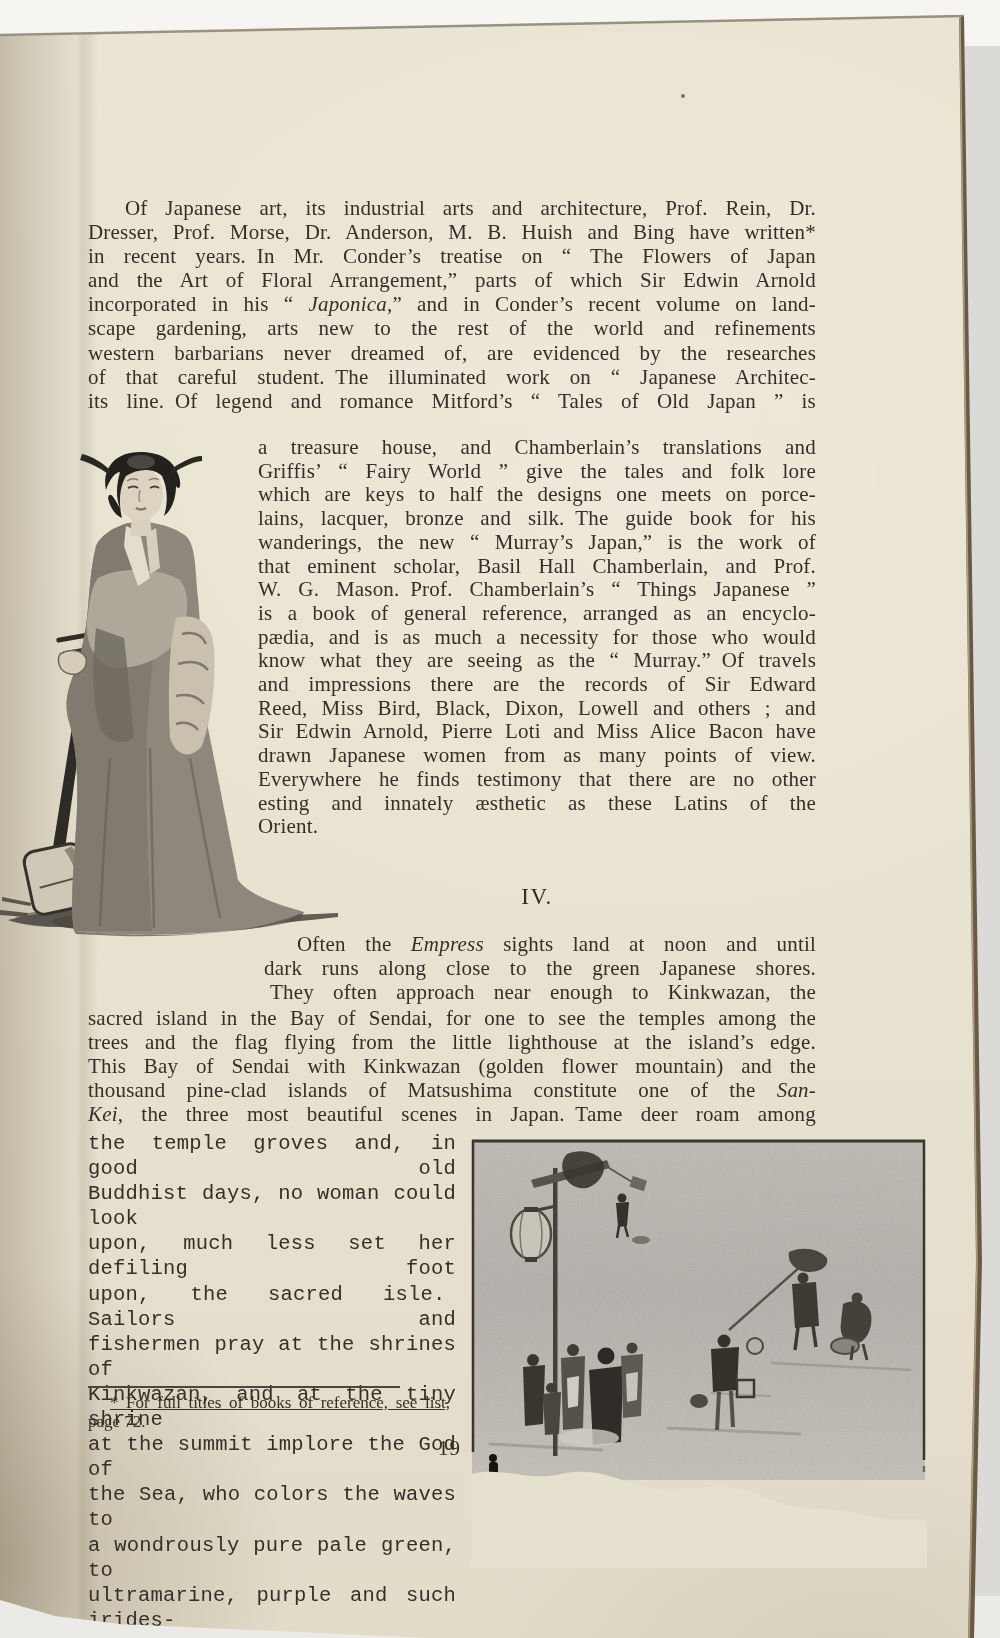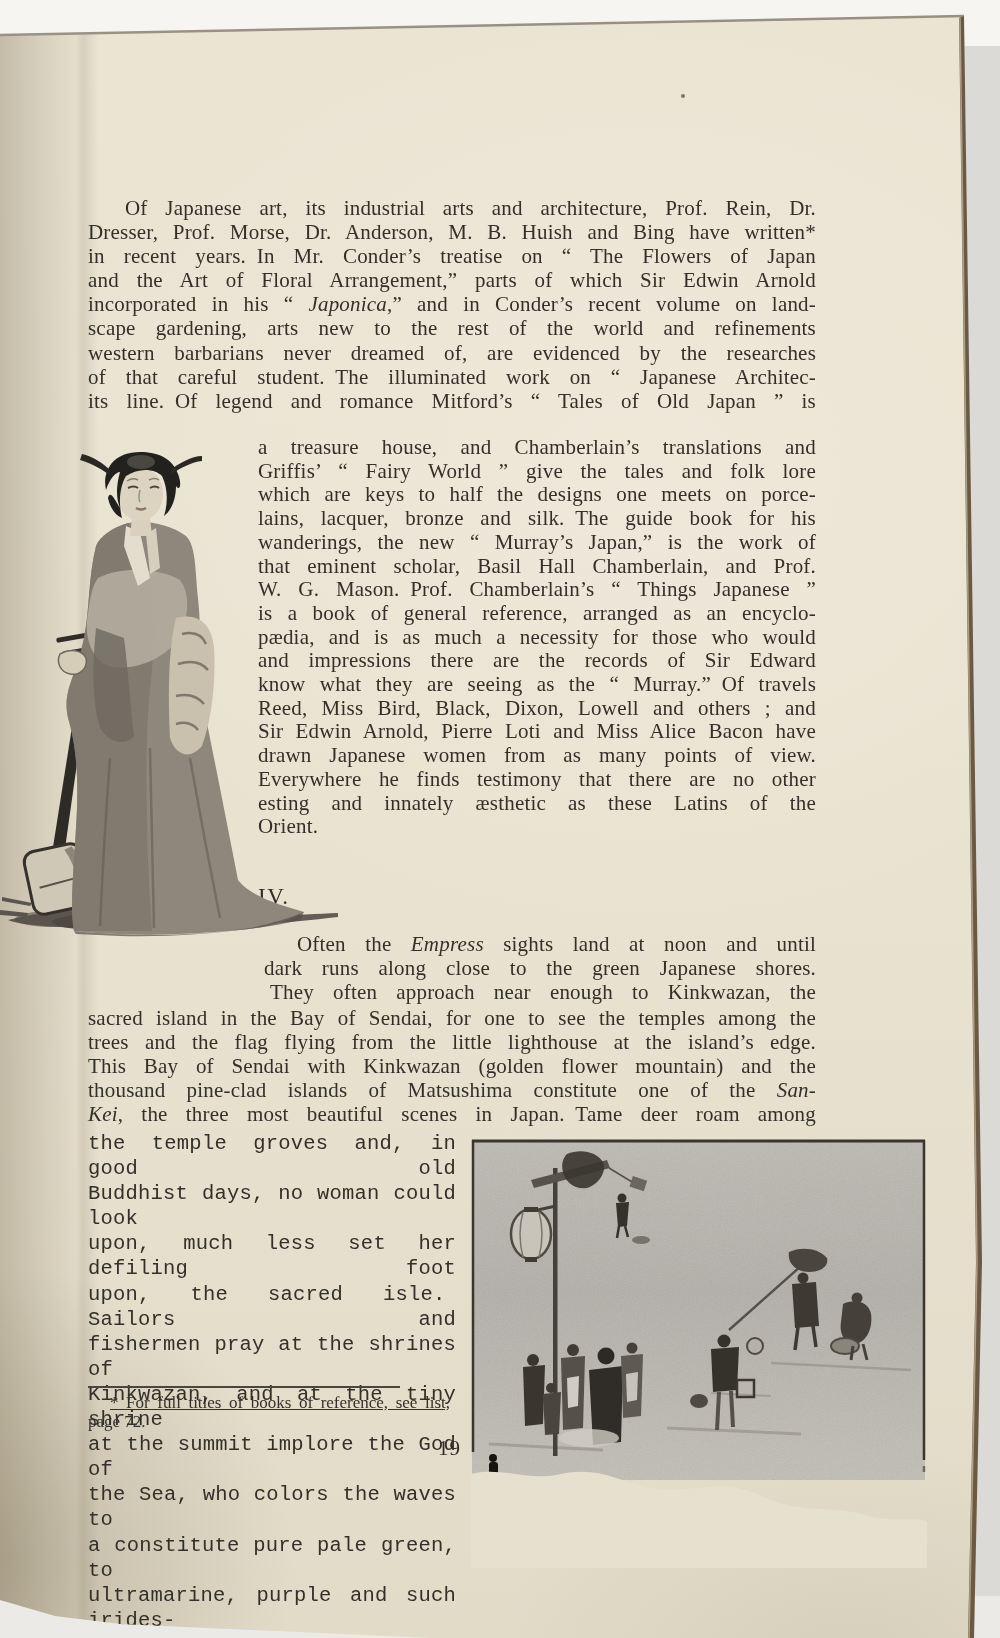--- a/index.html
+++ b/index.html
@@ -18,21 +18,21 @@
       linear-gradient(180deg,#eae4d3 0%,#e8e2d0 55%,#e2dbc8 100%);
     color:#33302a;
   }
   .speck{position:absolute;border-radius:50%;background:#7b7569;}
   .tblock{position:absolute;font-size:21px;line-height:24.1px;letter-spacing:.2px;}
   .tblock .line{text-align:justify;text-align-last:justify;white-space:normal;}
   .tblock .line.flush{text-align-last:left;}
   #para2 .line{line-height:23.7px;}
   #leftcol{font-size:20.5px;}
   #leftcol .line{line-height:25.1px;font-family:Liberation Mono, monospace;}
-  #heading-iv{position:absolute;left:258px;top:884px;width:558px;text-align:left;
+  #heading-iv{position:absolute;left:258px;top:884px;width:558px;text-align:center;
     font-size:23px;letter-spacing:1.5px;color:#2f2c27;}
   #footnote{position:absolute;left:88px;top:1394px;width:362px;font-size:17px;}
   #footnote .line{line-height:18.6px;text-align:justify;text-align-last:justify;}
   #footnote .line.flush{text-align-last:left;}
   .rule{position:absolute;left:88px;top:1386px;width:312px;height:2px;background:#4a463e;}
   #pagenum{position:absolute;left:438px;top:1436px;font-size:21px;letter-spacing:1px;color:#2f2c27;}
   .edge-overlay{position:absolute;left:0;top:0;pointer-events:none;}
   i{font-style:italic;}
 </style>
 </head>
@@ -63,22 +63,22 @@
     <div class="tblock" id="para2" style="left:258px;top:436px;width:558px;">
         <div class="line">a treasure house, and Chamberlain’s translations and</div>
         <div class="line">Griffis’ “ Fairy World ” give the tales and folk lore</div>
         <div class="line">which are keys to half the designs one meets on porce-</div>
         <div class="line">lains, lacquer, bronze and silk. The guide book for his</div>
         <div class="line">wanderings, the new “ Murray’s Japan,” is the work of</div>
         <div class="line">that eminent scholar, Basil Hall Chamberlain, and Prof.</div>
         <div class="line">W. G. Mason. Prof. Chamberlain’s “ Things Japanese ”</div>
         <div class="line">is a book of general reference, arranged as an encyclo-</div>
         <div class="line">pædia, and is as much a necessity for those who would</div>
+        <div class="line">know what they are seeing as the “ Murray.” Of travels</div>
         <div class="line">and impressions there are the records of Sir Edward</div>
-        <div class="line">know what they are seeing as the “ Murray.” Of travels</div>
         <div class="line">Reed, Miss Bird, Black, Dixon, Lowell and others ; and</div>
         <div class="line">Sir Edwin Arnold, Pierre Loti and Miss Alice Bacon have</div>
         <div class="line">drawn Japanese women from as many points of view.</div>
         <div class="line">Everywhere he finds testimony that there are no other</div>
         <div class="line">esting and innately æsthetic as these Latins of the</div>
         <div class="line flush">Orient.</div>
       </div>
 
     <div id="heading-iv">IV.</div>
 
@@ -98,21 +98,21 @@
 
     <div class="tblock" id="leftcol" style="left:88px;top:1131px;width:368px;">
         <div class="line">the temple groves and, in good old</div>
         <div class="line">Buddhist days, no woman could look</div>
         <div class="line">upon, much less set her defiling foot</div>
         <div class="line">upon, the sacred isle. Sailors and</div>
         <div class="line">fishermen pray at the shrines of</div>
         <div class="line">Kinkwazan, and at the tiny shrine</div>
         <div class="line">at the summit implore the God of</div>
         <div class="line">the Sea, who colors the waves to</div>
-        <div class="line">a constitute pure pale green, to</div>
+        <div class="line">a wondrously pure pale green, to</div>
         <div class="line">ultramarine, purple and such irides-</div>
       </div>
 
     <div class="rule"></div>
 
     <div id="footnote">
         <div class="line" style="text-indent: 22px; text-decoration: underline;">* For full titles of books of reference, see list,</div>
         <div class="line flush">page 72.</div>
       </div>
 

